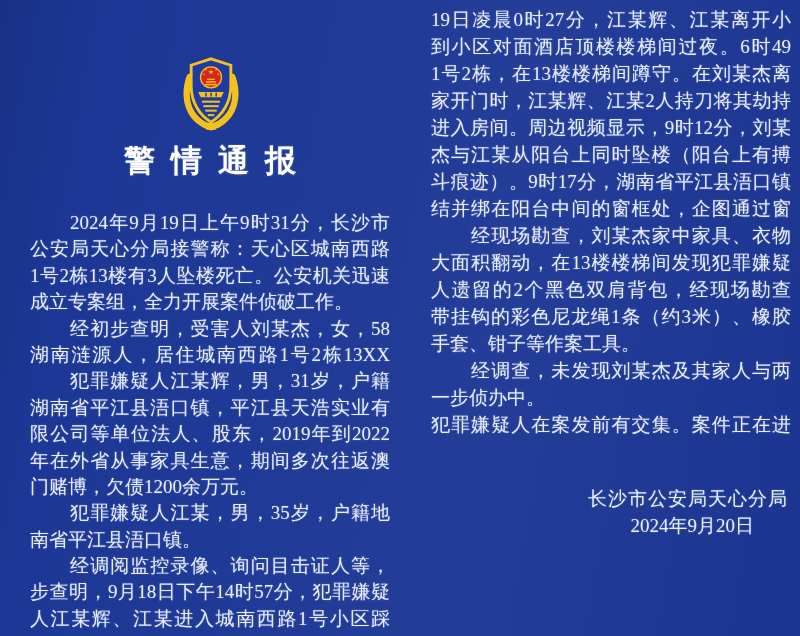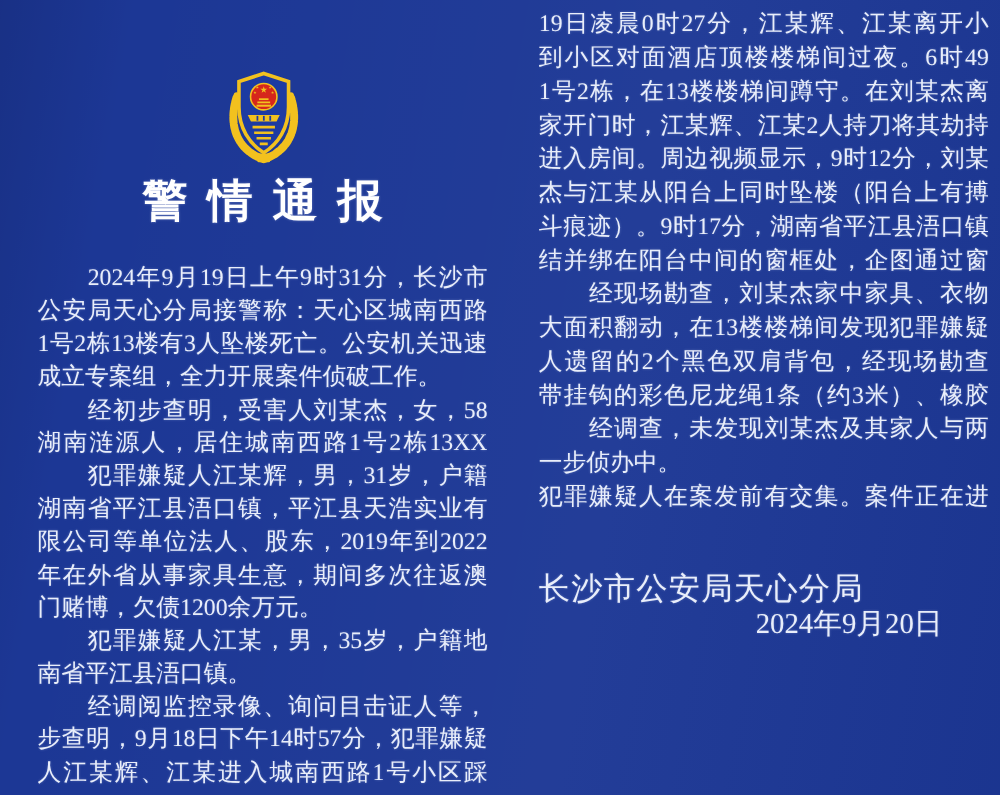--- a/index.html
+++ b/index.html
@@ -20,42 +20,42 @@
   }
   .page {
     position: absolute; inset: 0;
     background: linear-gradient(100deg, rgba(0,0,20,0.12) 0%, rgba(0,0,0,0) 12%, rgba(255,255,255,0.03) 60%, rgba(0,0,10,0.04) 100%);
   }
   .badge {
     position: absolute; left: 179px; top: 56px; width: 64px; height: 76px;
   }
   .title {
     position: absolute; left: 30px; top: 141px; width: 360px;
-    text-align: center; font-size: 36px; font-weight: bold; color: var(--title);
+    text-align: center; font-size: 31px; font-weight: bold; color: var(--title);
     letter-spacing: 16px; padding-left: 16px; line-height: 40px;
     text-shadow: 0 0 2px rgba(220,230,255,0.4);
   }
   .col {
     position: absolute; font-size: 19px;
     text-shadow: 0 0 2px rgba(205,220,255,0.35);
   }
   .col-left  { left: 30px;  top: 210px; width: 360px; }
   .col-right { left: 431px; top: 6px;   width: 360px; }
   .col-left  .line { line-height: 26.4px; height: 26.4px; }
   .col-right .line { line-height: 27px;   height: 27px; }
   .line { text-align: justify; overflow: hidden; white-space: normal; }
   .line.j { text-align-last: justify; }
   .signature { margin-top: 47px; }
   .sig-issuer {
-    padding-right: 3px;
-    line-height: 27px; height: 27px; letter-spacing: 1px; font-size: 25px;
+    text-align: right; padding-right: 3px;
+    line-height: 27px; height: 27px; letter-spacing: 1px; font-size: 19px;
   }
   .sig-date {
     text-align: right; padding-right: 37px;
-    line-height: 28px; height: 28px; font-size: 23px;
+    line-height: 28px; height: 28px; font-size: 19px;
   }
 </style>
 </head>
 <body>
 
 <div class="page"></div>
 
 <svg class="badge" viewBox="0 0 100 118" xmlns="http://www.w3.org/2000/svg" aria-hidden="true">
   <defs>
     <path id="star" d="M0,-1L0.225,-0.309L0.951,-0.309L0.363,0.118L0.588,0.809L0,0.382L-0.588,0.809L-0.363,0.118L-0.951,-0.309L-0.225,-0.309Z"></path>
@@ -117,20 +117,21 @@
       <div class="line j">1号2栋，在13楼楼梯间蹲守。在刘某杰离</div>
       <div class="line j">家开门时，江某辉、江某2人持刀将其劫持</div>
       <div class="line j">进入房间。周边视频显示，9时12分，刘某</div>
       <div class="line j">杰与江某从阳台上同时坠楼（阳台上有搏</div>
       <div class="line j">斗痕迹）。9时17分，湖南省平江县浯口镇</div>
       <div class="line j">结并绑在阳台中间的窗框处，企图通过窗</div>
       <div class="line j">　　经现场勘查，刘某杰家中家具、衣物被</div>
       <div class="line j">大面积翻动，在13楼楼梯间发现犯罪嫌疑</div>
       <div class="line j">人遗留的2个黑色双肩背包，经现场勘查</div>
       <div class="line j">带挂钩的彩色尼龙绳1条（约3米）、橡胶</div>
+      <div class="line">手套、钳子等作案工具。</div>
       <div class="line j">　　经调查，未发现刘某杰及其家人与两名</div>
       <div class="line">一步侦办中。</div>
       <div class="line j">犯罪嫌疑人在案发前有交集。案件正在进</div>
     </div>
   <div class="signature">
     <div class="sig-issuer">长沙市公安局天心分局</div>
     <div class="sig-date">2024年9月20日</div>
   </div>
 </div>
 

